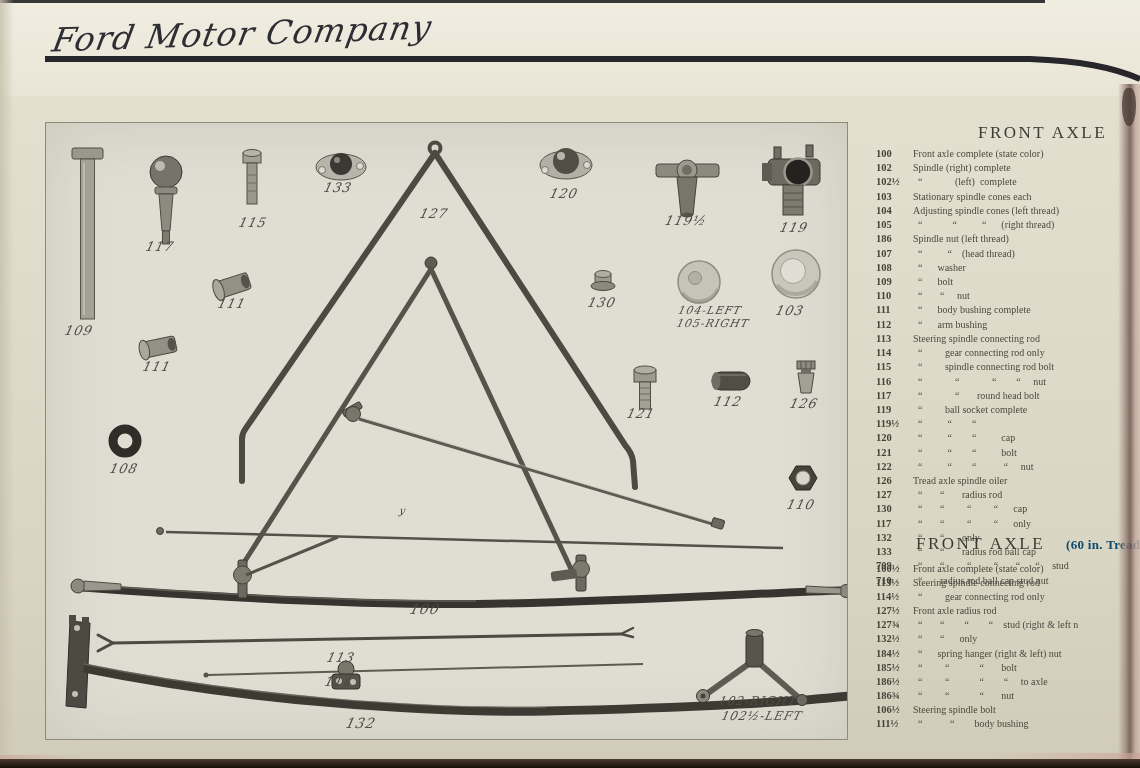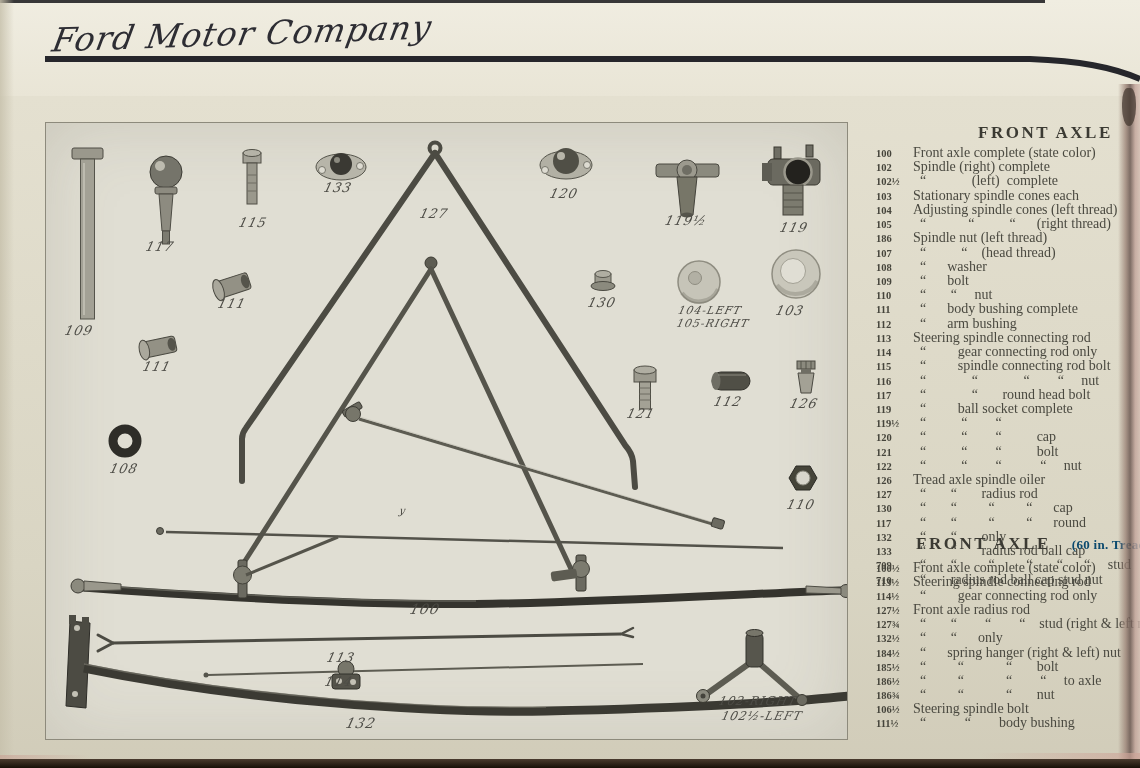--- a/index.html
+++ b/index.html
@@ -25,29 +25,29 @@
   .illus{position:absolute;left:0;top:0;width:100%;height:100%;}
   .hand{position:absolute;transform:translate(-50%,-50%) skewX(-14deg);
         font-family:"DejaVu Serif",serif;font-style:italic;color:#4d4c46;
         letter-spacing:1px;white-space:nowrap;}
 
   
   .list-col{position:absolute;left:866px;top:0;width:276px;height:768px;color:#45443c;}
   .sec-head{position:absolute;white-space:nowrap;}
   #sec1{top:123px;left:112px;}
   #sec2{top:534px;left:50px;}
-  .sec-title{font-size:17px;font-weight:700;letter-spacing:2.5px;color:#3b3a33;}
+  .sec-title{font-size:17px;font-weight:400;letter-spacing:2.5px;color:#3b3a33;}
   .sec-suffix{font-size:13px;font-weight:700;letter-spacing:.3px;margin-left:17px;color:#0c4a6e;}
   .rows{position:absolute;left:0;width:276px;}
   #rows-0{top:146px;line-height:12.22px;}
   #rows-1{top:561px;line-height:12.1px;}
   .prow{white-space:pre;}
   .pnum{display:inline-block;width:37px;padding-left:10px;font-weight:700;
         font-size:10.5px;color:#45443b;}
-  .pdesc{font-size:14px;white-space:pre;color:#4a4940;}
+  .pdesc{font-size:10px;white-space:pre;color:#4a4940;}
 
   
   .top-line{position:absolute;left:0;top:0;width:1045px;height:3px;background:#16161a;opacity:.85;}
   .left-edge{position:absolute;left:0;top:0;width:14px;height:768px;
              background:linear-gradient(90deg,#c7c1ac,rgba(201,195,174,0));opacity:.85;}
   .right-edge{position:absolute;right:0;top:84px;width:22px;height:684px;
               background:linear-gradient(90deg,rgba(140,120,105,0) 0%,#9c8478 35%,#64504a 55%,#c0a198 78%,#d3bbb0 100%);
               opacity:.8;}
   .right-edge-top{position:absolute;right:4px;top:88px;width:14px;height:38px;
                   background:#453931;border-radius:40% 40% 50% 50%;opacity:.75;}
@@ -321,21 +321,21 @@
       <div class="prow"><span class="pnum">116</span><span class="pdesc">  “             “             “        “     nut</span></div>
       <div class="prow"><span class="pnum">117</span><span class="pdesc">  “             “       round head bolt</span></div>
       <div class="prow"><span class="pnum">119</span><span class="pdesc">  “         ball socket complete</span></div>
       <div class="prow"><span class="pnum">119½</span><span class="pdesc">  “          “        “</span></div>
       <div class="prow"><span class="pnum">120</span><span class="pdesc">  “          “        “          cap</span></div>
       <div class="prow"><span class="pnum">121</span><span class="pdesc">  “          “        “          bolt</span></div>
       <div class="prow"><span class="pnum">122</span><span class="pdesc">  “          “        “           “     nut</span></div>
       <div class="prow"><span class="pnum">126</span><span class="pdesc">Tread axle spindle oiler</span></div>
       <div class="prow"><span class="pnum">127</span><span class="pdesc">  “       “       radius rod</span></div>
       <div class="prow"><span class="pnum">130</span><span class="pdesc">  “       “         “         “      cap</span></div>
-      <div class="prow"><span class="pnum">117</span><span class="pdesc">  “       “         “         “      round</span></div>
+      <div class="prow"><span class="pnum">117</span><span class="pdesc">  “       “         “         “      only</span></div>
       <div class="prow"><span class="pnum">132</span><span class="pdesc">  “       “       only</span></div>
       <div class="prow"><span class="pnum">133</span><span class="pdesc">  “       “       radius rod ball cap</span></div>
       <div class="prow"><span class="pnum">709</span><span class="pdesc">  “       “         “         “       “      “     stud</span></div>
       <div class="prow"><span class="pnum">710</span><span class="pdesc">  “       radius rod ball cap stud nut</span></div>
     </div>
   <div class="sec-head" id="sec2">
     <span class="sec-title">FRONT AXLE</span>
     <span class="sec-suffix">(60 in. Tread)</span>
   </div>
   <div class="rows" id="rows-1">

